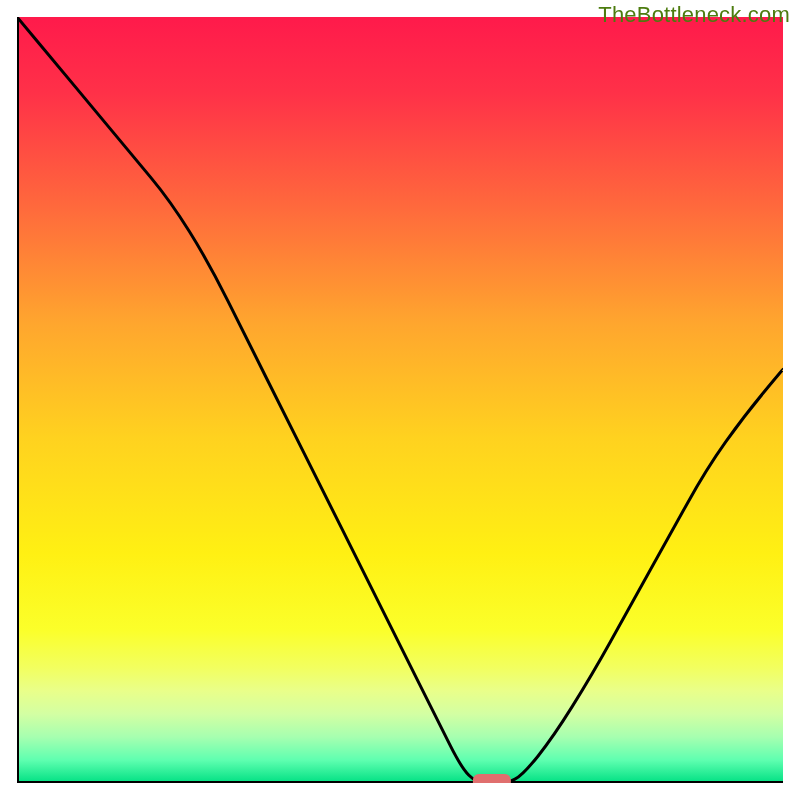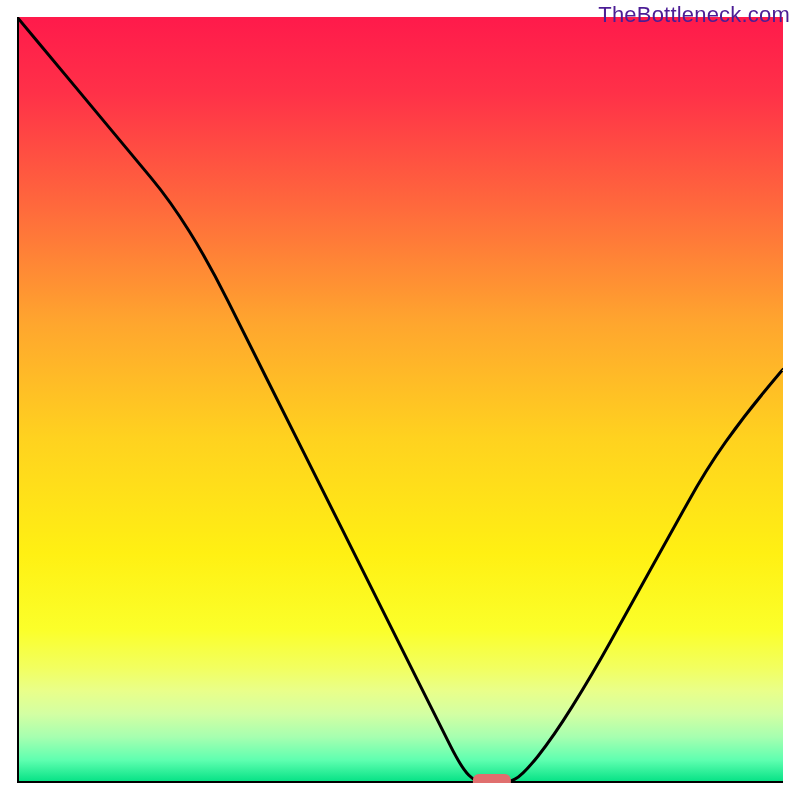--- a/index.html
+++ b/index.html
@@ -8,21 +8,21 @@
     width: 800px;
     height: 800px;
     background: #ffffff;
     font-family: Arial, Helvetica, sans-serif;
     position: relative;
   }
   .watermark {
     position: absolute;
     top: 2px;
     right: 10px;
-    color: #4c1d95;
+    color: #4d7c0f;
     font-size: 22px;
     font-weight: 500;
     letter-spacing: 0.2px;
     z-index: 5;
     text-align: right;
   }
   .plot-area {
     position: absolute;
     left: 17px;
     top: 17px;

